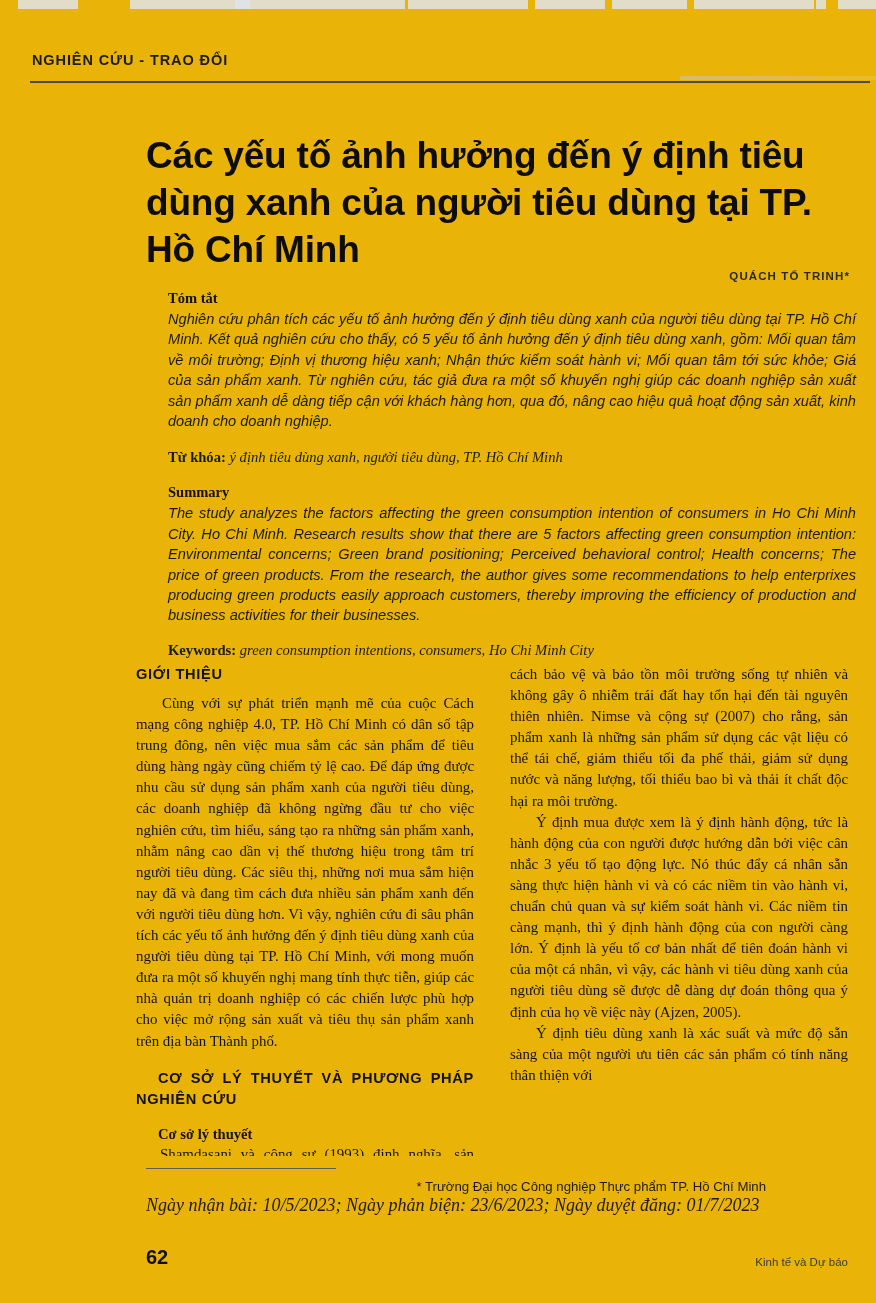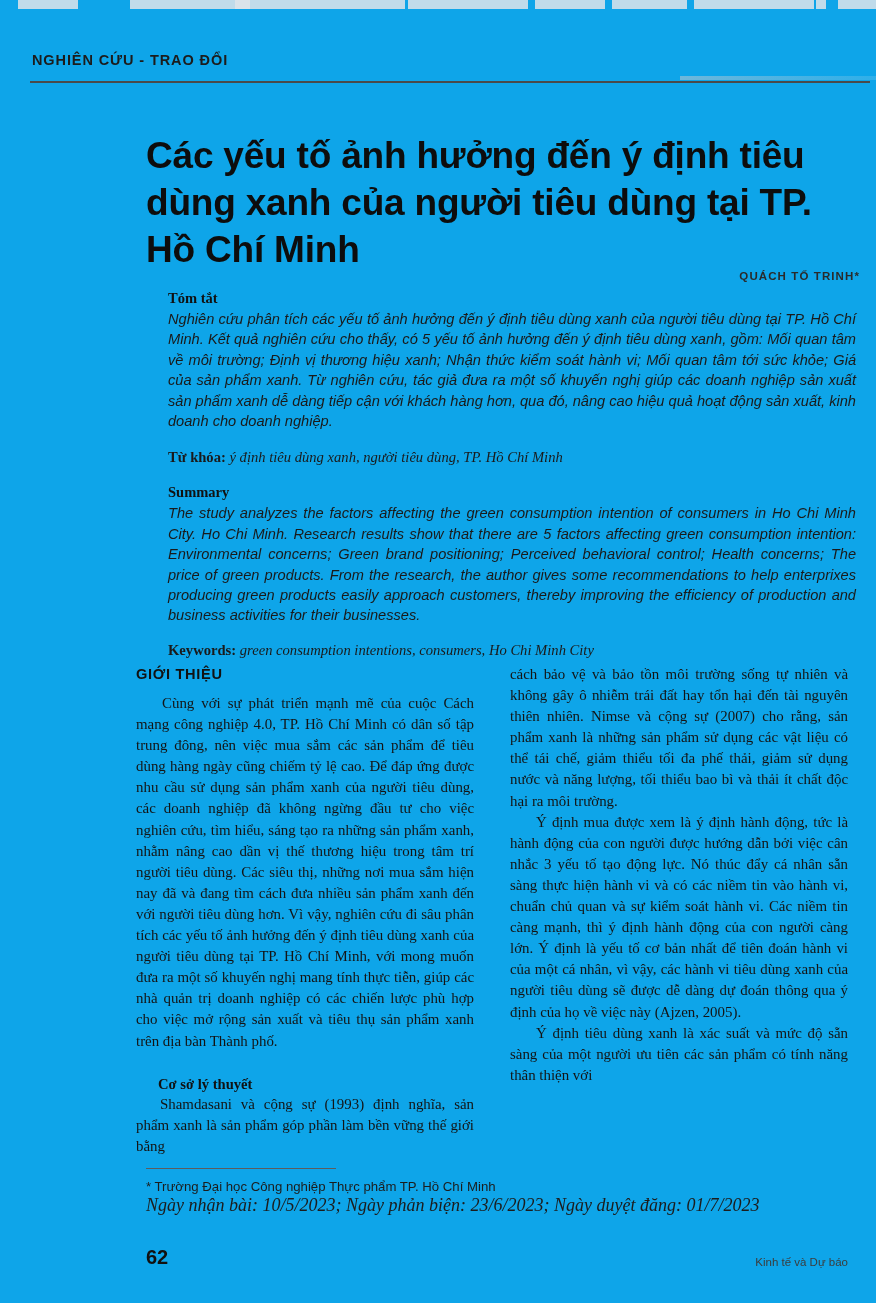--- a/index.html
+++ b/index.html
@@ -4,21 +4,21 @@
 <style>
   html, body {
     margin: 0;
     padding: 0;
     background: #ffffff;
   }
   .page {
     position: relative;
     width: 876px;
     height: 1303px;
-    background: #0ea5e9;
+    background: #eab308;
     overflow: hidden;
     font-family: "Liberation Serif", serif;
     color: #171717;
   }
 
   
   .scan-artifacts {
     position: absolute;
     top: 0; left: 0;
     width: 876px; height: 30px;
@@ -78,21 +78,21 @@
     width: 706px;
     font-family: "Liberation Sans", sans-serif;
     font-weight: 700;
     font-size: 37px;
     line-height: 47px;
     letter-spacing: -0.2px;
     color: #0d0d0d;
   }
   .byline {
     position: absolute;
-    right: 16px;
+    right: 26px;
     top: 270px;
     font-family: "Liberation Sans", sans-serif;
     font-size: 11.5px;
     font-weight: 700;
     letter-spacing: 1.1px;
     color: #2a2a2a;
   }
 
   
   .abstract-block {
@@ -195,20 +195,21 @@
     left: 146px;
     top: 1177px;
     width: 620px;
   }
   .fn-affil {
     font-family: "Liberation Sans", sans-serif;
     font-size: 13.2px;
     line-height: 19px;
     margin: 0;
     color: #1c1c1c;
+    text-align: right;
   }
   .fn-dates {
     font-family: "Liberation Serif", serif;
     font-style: italic;
     font-size: 18px;
     line-height: 18px;
     margin: 0;
     color: #1c1c1c;
   }
 
@@ -266,20 +267,21 @@
     <div class="ab-gap-sm"></div>
     <p class="kw-line"><span class="kw-label">Keywords:</span><span class="kw-value"> green consumption intentions, consumers, Ho Chi Minh City</span></p>
   </div>
 
   <div class="columns">
 
     <div class="col col-left">
       <p class="sec-h1">GIỚI THIỆU</p>
       <p class="para">Cùng với sự phát triển mạnh mẽ của cuộc Cách mạng công nghiệp 4.0, TP. Hồ Chí Minh có dân số tập trung đông, nên việc mua sắm các sản phẩm để tiêu dùng hàng ngày cũng chiếm tỷ lệ cao. Để đáp ứng được nhu cầu sử dụng sản phẩm xanh của người tiêu dùng, các doanh nghiệp đã không ngừng đầu tư cho việc nghiên cứu, tìm hiểu, sáng tạo ra những sản phẩm xanh, nhằm nâng cao dần vị thế thương hiệu trong tâm trí người tiêu dùng. Các siêu thị, những nơi mua sắm hiện nay đã và đang tìm cách đưa nhiều sản phẩm xanh đến với người tiêu dùng hơn. Vì vậy, nghiên cứu đi sâu phân tích các yếu tố ảnh hưởng đến ý định tiêu dùng xanh của người tiêu dùng tại TP. Hồ Chí Minh, với mong muốn đưa ra một số khuyến nghị mang tính thực tiễn, giúp các nhà quản trị doanh nghiệp có các chiến lược phù hợp cho việc mở rộng sản xuất và tiêu thụ sản phẩm xanh trên địa bàn Thành phố.</p>
       <div class="spacer-16"></div>
+      <p class="sec-h1 indent">CƠ SỞ LÝ THUYẾT VÀ PHƯƠNG PHÁP NGHIÊN CỨU</p>
       <div class="spacer-6"></div>
       <p class="sec-h2">Cơ sở lý thuyết</p>
       <p class="para tight">Shamdasani và cộng sự (1993) định nghĩa, sản phẩm xanh là sản phẩm góp phần làm bền vững thế giới bằng</p>
     </div>
 
     <div class="col col-right">
       <p class="para" style="text-indent:0">cách bảo vệ và bảo tồn môi trường sống tự nhiên và không gây ô nhiễm trái đất hay tổn hại đến tài nguyên thiên nhiên. Nimse và cộng sự (2007) cho rằng, sản phẩm xanh là những sản phẩm sử dụng các vật liệu có thể tái chế, giảm thiểu tối đa phế thải, giảm sử dụng nước và năng lượng, tối thiểu bao bì và thải ít chất độc hại ra môi trường.</p>
       <p class="para">Ý định mua được xem là ý định hành động, tức là hành động của con người được hướng dẫn bởi việc cân nhắc 3 yếu tố tạo động lực. Nó thúc đẩy cá nhân sẵn sàng thực hiện hành vi và có các niềm tin vào hành vi, chuẩn chủ quan và sự kiểm soát hành vi. Các niềm tin càng mạnh, thì ý định hành động của con người càng lớn. Ý định là yếu tố cơ bản nhất để tiên đoán hành vi của một cá nhân, vì vậy, các hành vi tiêu dùng xanh của người tiêu dùng sẽ được dễ dàng dự đoán thông qua ý định của họ về việc này (Ajzen, 2005).</p>
       <p class="para">Ý định tiêu dùng xanh là xác suất và mức độ sẵn sàng của một người ưu tiên các sản phẩm có tính năng thân thiện với</p>
     </div>

